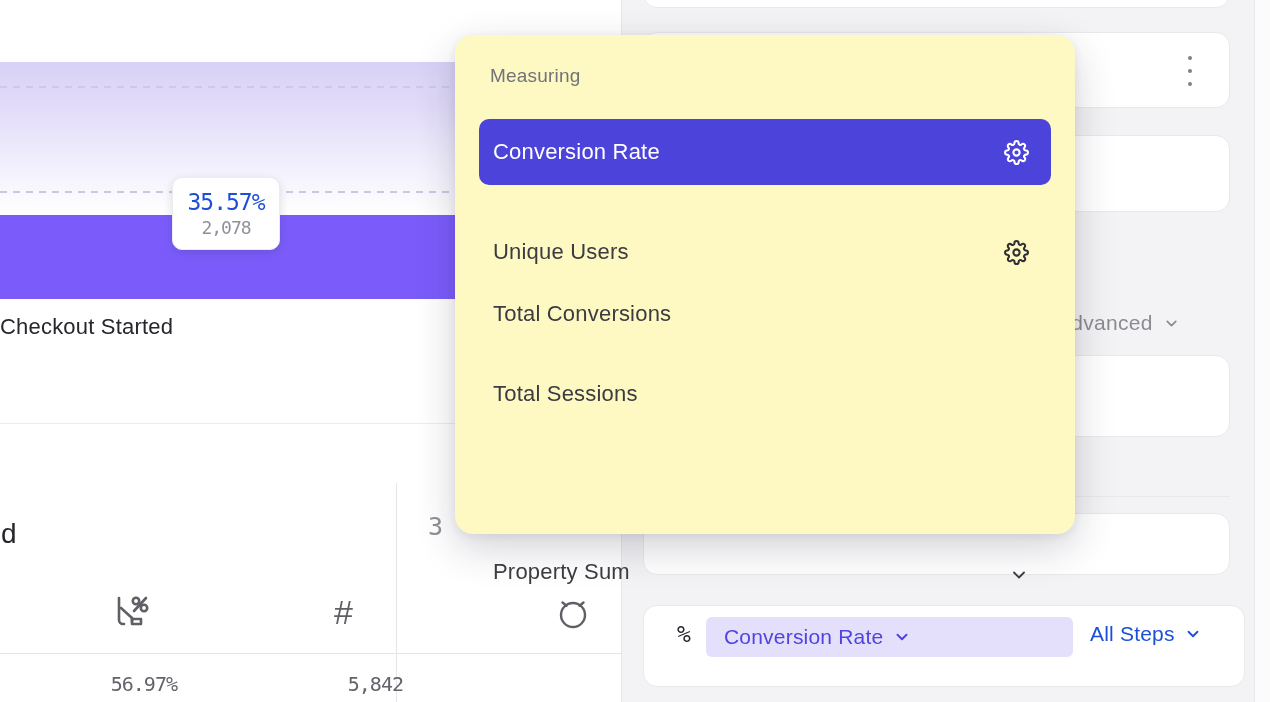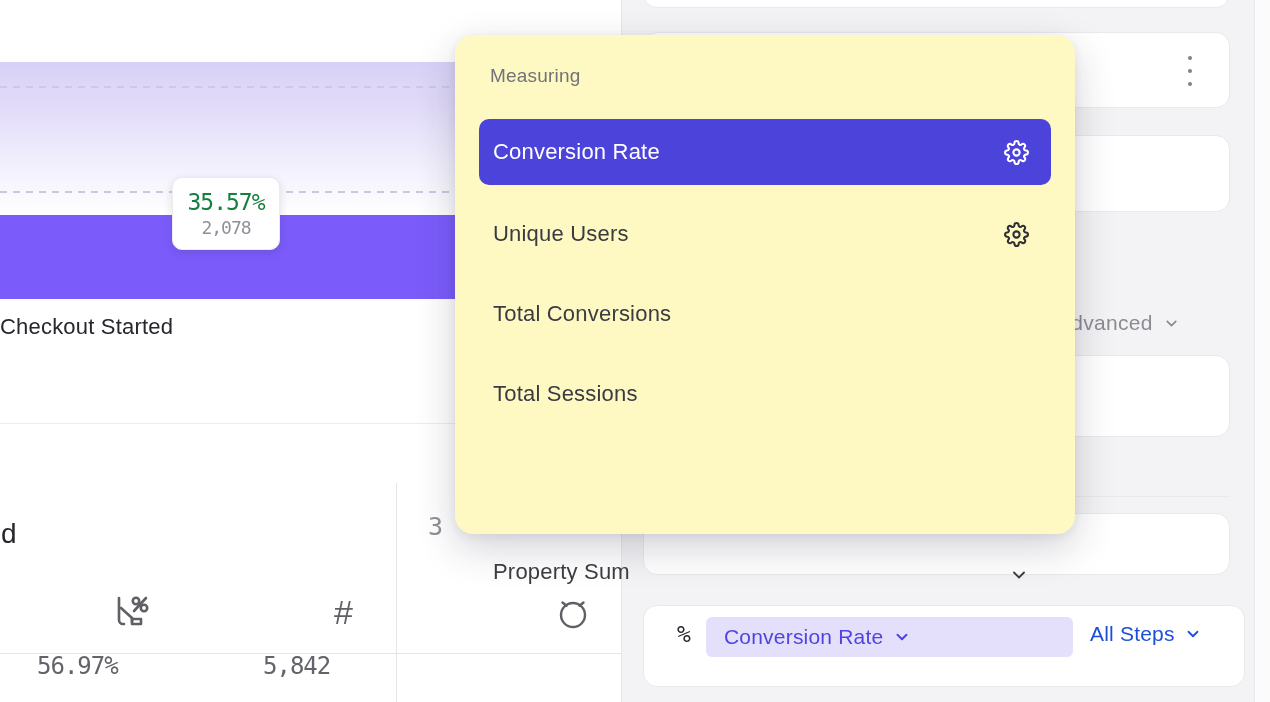--- a/index.html
+++ b/index.html
@@ -19,38 +19,38 @@
     background:linear-gradient(180deg,#d8d1f7 0%, #e2dcf9 30%, #f4f2fd 72%, #ffffff 100%); }
   .dash-line { left:0; width:622px; height:2px;
     background:repeating-linear-gradient(90deg,#ccc6df 0 7px, transparent 7px 13px); }
   .dash-1 { top:86px; opacity:.85; }
   .dash-2 { top:191px; }
   .funnel-bar { left:0; top:215px; width:622px; height:84px; background:#7b5cfb; }
 
   .tooltip { left:172px; top:177px; width:108px; height:73px; background:#fff; border:1px solid #ececee;
     border-radius:10px; box-shadow:0 3px 10px rgba(30,30,50,.14); z-index:10;
     display:flex; flex-direction:column; align-items:center; justify-content:center; gap:2px; }
-  .tooltip-percent { font-size:23px; color:#15803d; letter-spacing:-1px; }
+  .tooltip-percent { font-size:23px; color:#1d4ed8; letter-spacing:-1px; }
   .tooltip-count { font-size:18px; color:#90909a; letter-spacing:-1px; }
 
   .step-label { left:0; top:314px; font-size:22px; font-weight:400; color:#26262c; letter-spacing:.2px; }
 
   .hdiv-1 { left:0; top:423px; width:622px; height:1px; background:#ececef; }
   .vdiv { left:396px; top:483px; width:1px; height:219px; background:#e5e5e8; }
   .hdiv-2 { left:0; top:653px; width:622px; height:1px; background:#e5e5e8; }
 
   .step2-frag { left:1px; top:518px; font-size:28px; color:#26262c; font-weight:500; }
   .step3-num { left:428px; top:512px; font-size:25px; color:#8f8f96; }
 
   .col-icon { color:#5f5f66; }
   .icon-cr { left:110px; top:592px; }
   .icon-hash { left:334px; top:593px; font-size:34px; color:#5f5f66; font-weight:400; }
   .icon-time { left:556px; top:596px; }
 
-  .val { top:652px; width:140px; text-align:left; font-size:24px; color:#63636b; letter-spacing:-1px; }
+  .val { top:672px; width:140px; text-align:right; font-size:20px; color:#63636b; letter-spacing:-1px; }
   .val-1 { left:37px; } .val-2 { left:263px; } .val-3 { left:493px; }
 
   
   .rp-card { left:643px; width:587px; background:#fff; border:1px solid #e9e9ec; border-radius:14px; }
   .rp-card-1 { top:-40px; height:48px; }
   .rp-card-2 { top:32px; height:76px; }
   .rp-card-3 { top:135px; height:77px; }
   .rp-card-4 { top:355px; height:82px; }
   .rp-card-5 { top:513px; height:62px; }
   .rp-card-6 { top:605px; height:82px; width:602px; }
@@ -75,21 +75,21 @@
 
   
   .popup { left:455px; top:35px; width:620px; height:499px; background:#fef9c3; border-radius:18px;
     box-shadow:0 14px 40px rgba(35,35,60,.20), 0 2px 8px rgba(35,35,60,.08); z-index:40; }
   .popup-header { position:absolute; left:35px; top:30px; font-size:19px; color:#72727a; letter-spacing:.2px; }
   .menu-item { position:absolute; left:24px; width:572px; height:62px; display:flex; align-items:center;
     border-radius:10px; cursor:pointer; }
   .menu-item .mi-label { margin-left:14px; font-size:22px; color:#3b3b41; letter-spacing:.2px; }
   .mi-0 { top:84px;  height:66px; background:#4c43db; }
   .mi-0 .mi-label { color:#ffffff; font-weight:500; }
-  .mi-1 { top:168px; } .mi-2 { top:248px; } .mi-3 { top:328px; } .mi-4 { top:408px; } .mi-5 { top:488px;align-items:flex-end; }
+  .mi-1 { top:168px;align-items:flex-end; } .mi-2 { top:248px; } .mi-3 { top:328px; } .mi-4 { top:408px; } .mi-5 { top:488px;align-items:flex-end; }
   .mi-right { position:absolute; right:22px; display:flex; align-items:center; }
   .gear-white { color:#ffffff; } .gear-dark { color:#2f2f35; }
   .mi-chevron { color:#3b3b41; }
 </style>
 </head>
 <body>
 
 <div class="abs left-card">
 
   <div class="abs chart-band"></div>

